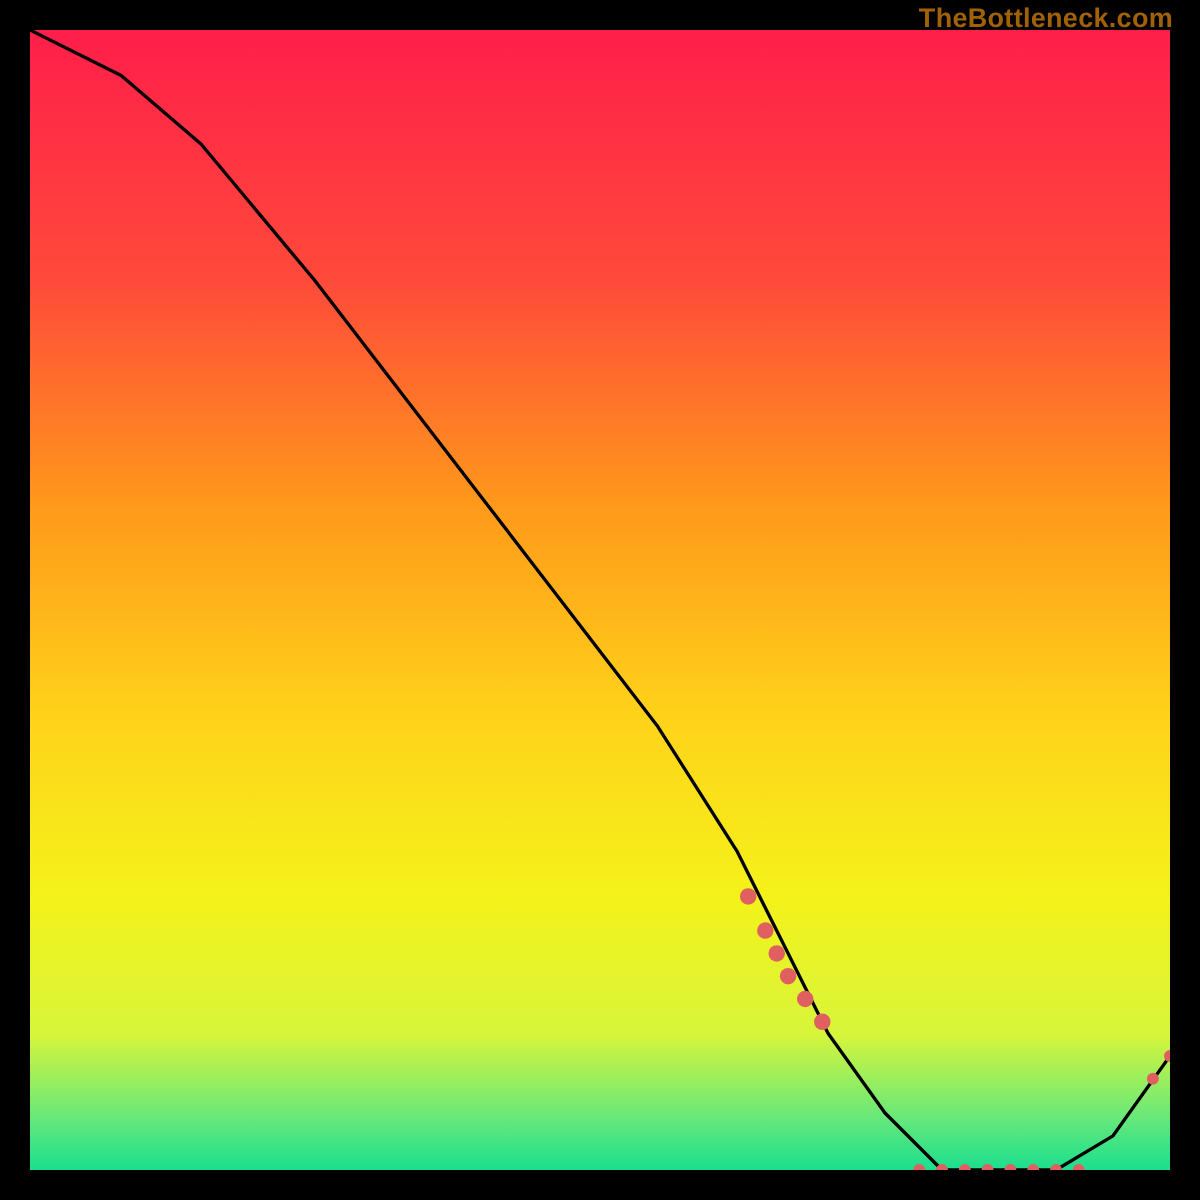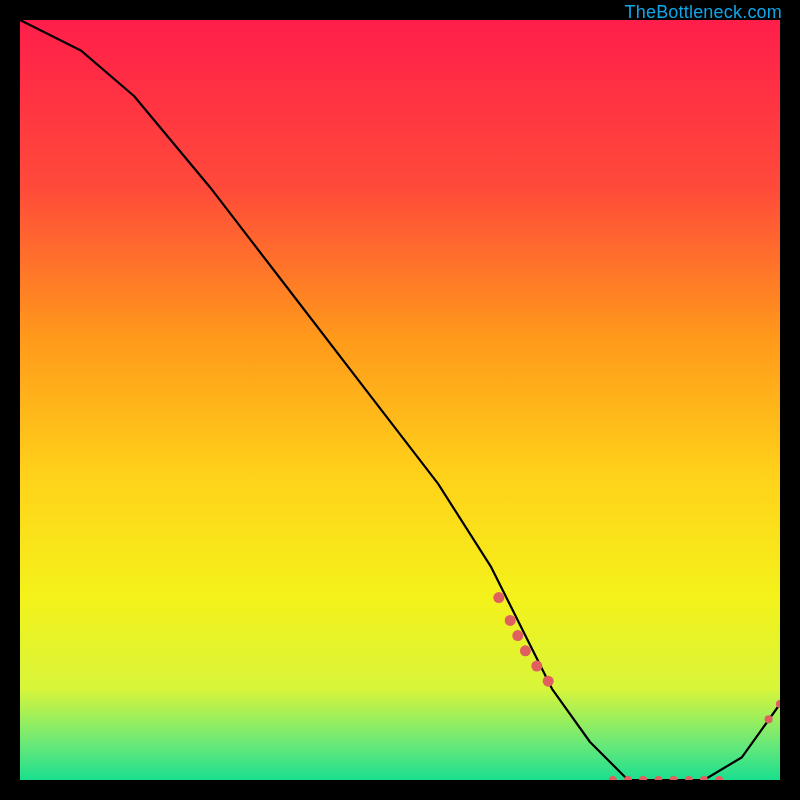--- a/index.html
+++ b/index.html
@@ -22,23 +22,23 @@
     left: 20px;
     top: 20px;
     width: 760px;
     height: 760px;
     
   }
   .watermark {
     position: absolute;
     top: 2px;
     right: 18px;
-    color: #0ea5e9;
+    color: #a16207;
     font-size: 18px;
-    font-weight: 400;
+    font-weight: 700;
     letter-spacing: 0.2px;
     user-select: none;
   }
   svg { display: block; }
 </style>
 </head>
 <body>
 
 <div class="frame">
   <div class="watermark">TheBottleneck.com</div>

